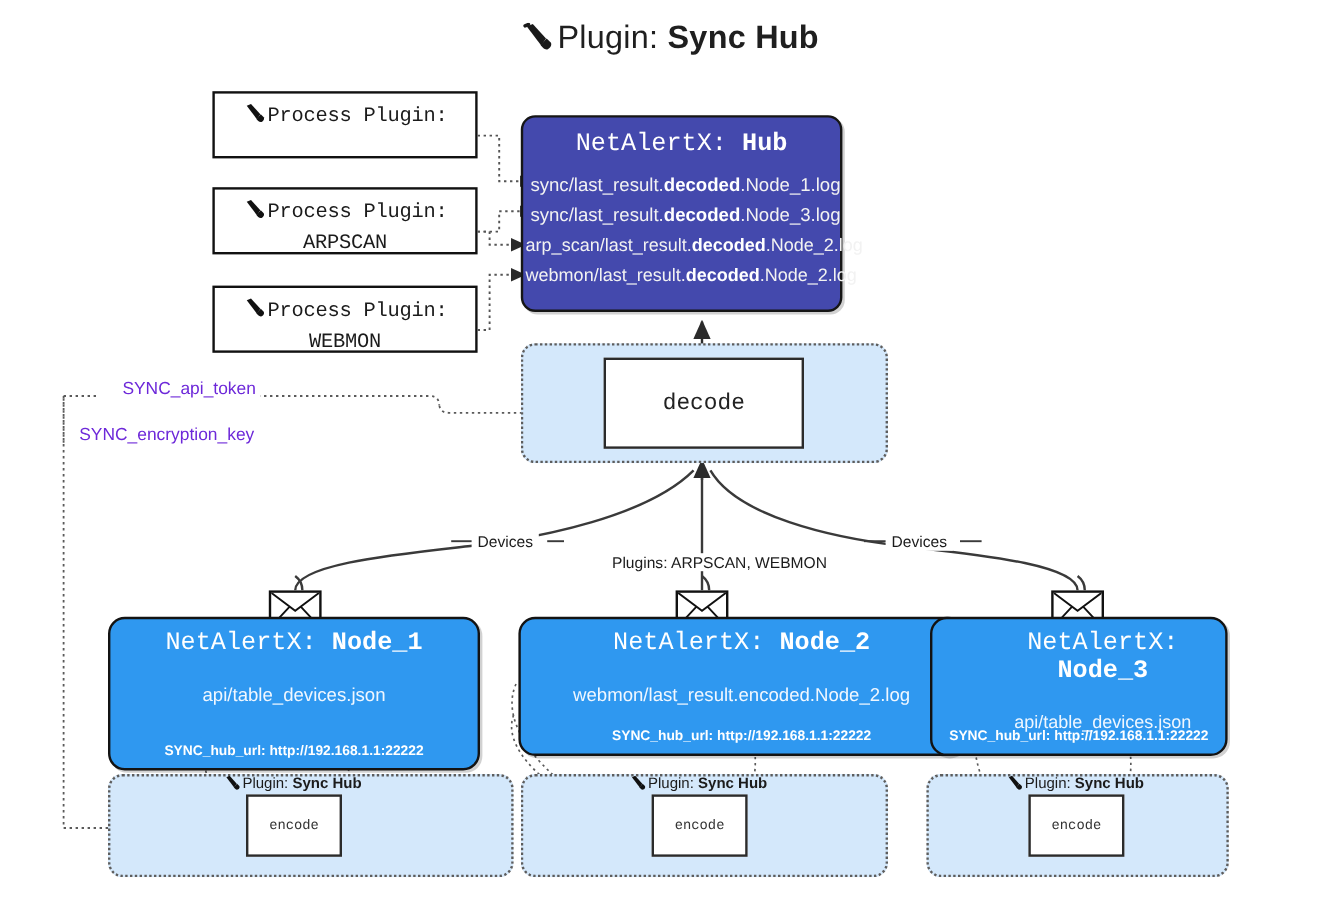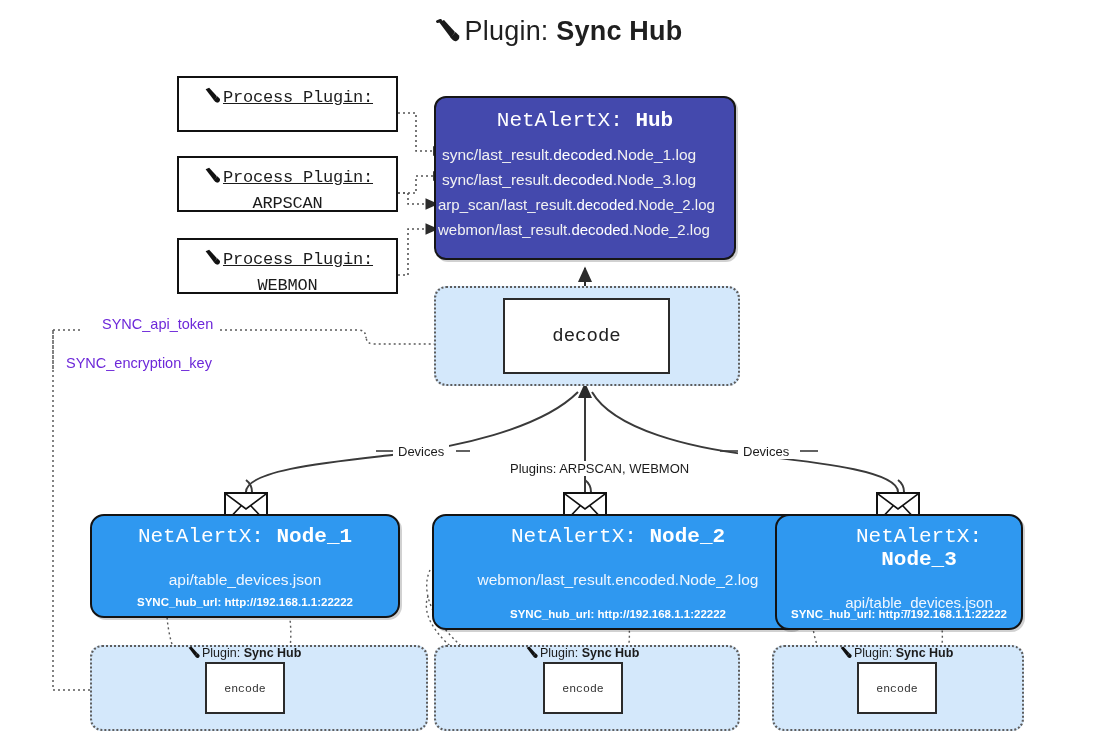--- a/index.html
+++ b/index.html
@@ -12,36 +12,36 @@
   #title{left:0;top:16px;width:1117px;text-align:center;font-size:27px;
          letter-spacing:.2px;color:#1f1f1f;}
   #title .plug{display:inline-block;vertical-align:-3px;margin-right:4px;}
   #title .bold{font-weight:bold;}
 
   
   .procbox{border:2px solid #111;background:#fff;box-sizing:border-box;
            font-family:"Liberation Mono", monospace;font-size:17px;
            color:#1b1b1b;text-align:center;line-height:1.42;
            padding-top:8px;letter-spacing:-0.2px;}
-  .procbox .l1{display:block;white-space:nowrap;text-decoration:underline;}
+  .procbox .l1{display:block;white-space:nowrap;}
   .procbox .l1 .plug{vertical-align:-2px;margin-right:1px;}
   .procbox .l2{display:block;}
 
   
-  #hub{left:434px;top:96px;width:302px;height:164px;background:#4449ad;
+  #hub{left:434px;top:96px;width:268px;height:164px;background:#4449ad;
        border:2px solid #161616;border-radius:12px;box-sizing:border-box;
        box-shadow:2px 2px 0 rgba(0,0,0,.18);}
   #hub .hdr{margin-top:11px;text-align:center;color:#fff;font-size:21px;
             font-family:"Liberation Mono", monospace;}
   #hub .hdr b{font-weight:bold;}
   #hub .logs{margin-top:10px;}
   #hub .logrow{color:#f2f2f2;font-size:15.5px;line-height:25px;
                white-space:nowrap;padding-left:6px;}
   #hub .logrow.wide{padding-left:2px;font-size:15px;}
-  #hub .logrow b{font-weight:normal;color:#ffffff;text-align:center;}
+  #hub .logrow b{font-weight:bold;color:#ffffff;text-align:center;}
   #huburl{left:434px;top:76px;width:302px;text-align:left;font-size:11.5px;
           font-weight:bold;color:#1b1b1b;margin-top:36px;}
 
   
   #decodegrp{left:434px;top:286px;width:306px;height:100px;background:#d4e8fb;
              border:2px dotted #5d5d5d;border-radius:12px;box-sizing:border-box;}
   #decodebox{left:503px;top:298px;width:167px;height:76px;background:#fff;
              border:2px solid #2b2b2b;box-sizing:border-box;
              display:flex;align-items:center;justify-content:center;
              font-family:"Liberation Mono", monospace;font-size:19px;color:#222;}
@@ -60,21 +60,21 @@
   
   .node{background:#2f98f0;border:2px solid #131313;border-radius:14px;
         box-sizing:border-box;box-shadow:2px 2px 0 rgba(0,0,0,.18);}
   .node .hdr{margin-top:9px;text-align:center;color:#fff;font-size:21px;
              font-family:"Liberation Mono", monospace;}
   .node .hdr b{font-weight:bold;}
   .node .body{margin-top:19px;text-align:center;color:#f0f7ff;font-size:15.5px;
               line-height:25px;white-space:nowrap;}
   .node .foot{position:absolute;left:0;bottom:8px;width:100%;text-align:center;
               color:#ffffff;font-size:11.5px;font-weight:bold;white-space:nowrap;}
-  #node1{left:90px;top:514px;width:310px;height:104px;}
+  #node1{left:90px;top:514px;width:310px;height:128px;}
   #node2{left:432px;top:514px;width:372px;height:116px;}
   #node3{left:775px;top:514px;width:248px;height:116px;padding-left:40px;}
   #node3 .body{font-size:15px;}
 
   
   .env{width:44px;height:32px;background:#fff;border:2px solid #111;box-sizing:border-box;}
   #env1{left:224px;top:492px;}
   #env2{left:563px;top:492px;}
   #env3{left:876px;top:492px;}
 

